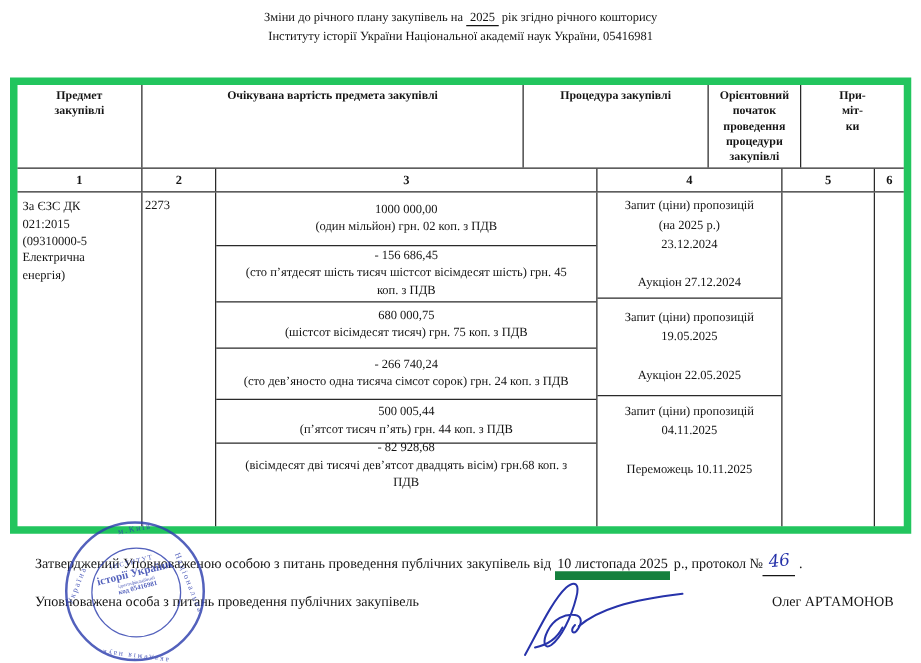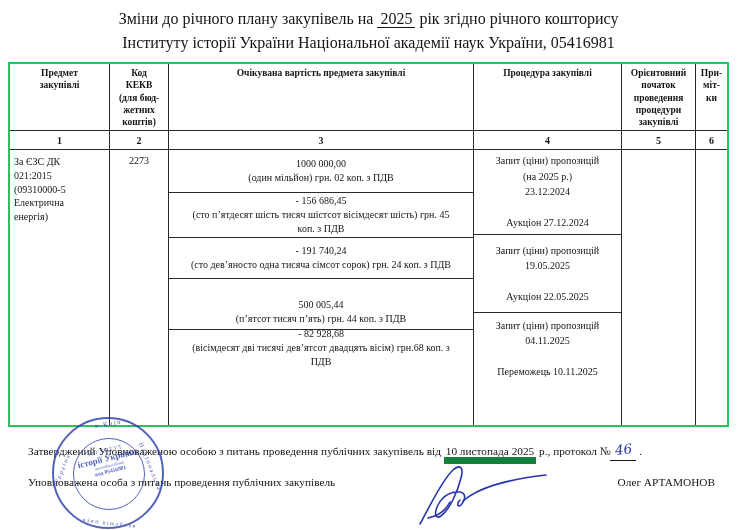--- a/index.html
+++ b/index.html
@@ -3,42 +3,42 @@
 <meta charset="utf-8">
 <style>
   html,body{margin:0;padding:0;background:#fff;}
   .page{
     position:relative;width:737px;height:530px;background:#fff;overflow:hidden;
     font-family:"Liberation Serif","DejaVu Serif",serif;color:#151515;
   }
   .pre{white-space:pre-line;}
   
   .doc-title{position:absolute;top:7px;left:0;right:0;text-align:center;
-    font-size:16px;line-height:1.5;}
+    font-size:10px;line-height:1.5;}
   .title-year{border-bottom:1px solid #151515;padding:0 3px;}
   
   .ptable{position:absolute;left:8px;top:62px;width:721px;height:365px;
-    border:2px solid #22c55e;box-sizing:border-box;display:flex;flex-direction:column;
+    border:6px solid #22c55e;box-sizing:border-box;display:flex;flex-direction:column;
     font-size:10px;}
   .trow{display:flex;box-sizing:border-box;}
   .hdr-row{height:67px;border-bottom:1px solid #2a2a2a;font-weight:bold;font-size:9.5px;}
   .num-row{height:19px;border-bottom:1px solid #2a2a2a;font-weight:bold;}
   .body-row{flex:1;}
   .cell{box-sizing:border-box;border-right:1px solid #2a2a2a;display:flex;
     align-items:flex-start;justify-content:center;text-align:center;padding:3px 2px;
     line-height:1.3;}
   .cell.last{border-right:none;}
   .w1{width:100px;} .w2{width:59px;} .w3{width:305px;font-family:Liberation Serif, serif;} .w4{width:148px;}
   .w5{width:74px;} .w6{flex:1;}
   .num-row .cell{align-items:center;padding:0 2px;}
   .body-col{box-sizing:border-box;border-right:1px solid #2a2a2a;display:flex;
     flex-direction:column;}
   .body-col.last{border-right:none;}
   .subject-cell{padding:5px 4px;text-align:left;line-height:1.38;}
-  .kekv-cell{padding:5px 2px;text-align:center;}
+  .kekv-cell{padding:5px 2px;text-align:left;}
   .subcell{box-sizing:border-box;border-bottom:1px solid #2a2a2a;display:flex;
     flex-direction:column;align-items:center;justify-content:center;text-align:center;
     padding:2px 4px;line-height:1.42;}
   .subcell.lastsub{border-bottom:none;}
   .proc .subcell{line-height:1.55;}
   
   .approval{position:absolute;left:28px;top:441px;width:702px;font-size:11.3px;line-height:1.4;}
   .u-date{border-bottom:7px solid #15803d;padding:0 2px;}
   .proto-slot{display:inline-block;min-width:26px;border-bottom:1px solid #151515;
     text-align:center;vertical-align:baseline;}
@@ -76,25 +76,20 @@
   <div class="doc-title">
     <div><span>Зміни до річного плану  закупівель на </span><span class="title-year">2025</span><span> рік згідно річного кошторису</span></div>
     <div>Інституту історії України Національної академії наук України, 05416981</div>
   </div>
 
   <div class="ptable">
 
     <div class="trow hdr-row">
       <div class="cell w1 pre">Предмет
 закупівлі</div>
-      <div class="cell w2 pre">Код
-КЕКВ
-(для бюд-
-жетних
-коштів)</div>
       <div class="cell w3 pre">Очікувана вартість предмета закупівлі</div>
       <div class="cell w4 pre">Процедура закупівлі</div>
       <div class="cell w5 pre">Орієнтовний
 початок
 проведення
 процедури
 закупівлі</div>
       <div class="cell w6 pre last">При-
 міт-
 ки</div>
@@ -119,23 +114,25 @@
       </div>
       <div class="body-col w2">
         <div class="kekv-cell">2273</div>
       </div>
       <div class="body-col w3">
         <div class="subcell pre" style="height:43px;">1000 000,00
 (один мільйон) грн. 02 коп. з ПДВ</div>
         <div class="subcell pre" style="height:45px;">- 156 686,45
 (сто п’ятдесят шість тисяч шістсот вісімдесят шість) грн. 45
 коп. з ПДВ</div>
-        <div class="subcell pre" style="height:41px;">- 191 740,24
+        <div class="subcell pre" style="height:37px;">680 000,75
+(шістсот вісімдесят тисяч) грн. 75 коп. з ПДВ</div>
+        <div class="subcell pre" style="height:41px;">- 266 740,24
 (сто дев’яносто одна тисяча сімсот сорок) грн. 24 коп. з ПДВ</div>
-        <div class="subcell pre" style="height:35px;margin-top:16px;">500 005,44
+        <div class="subcell pre" style="height:35px;">500 005,44
 (п’ятсот тисяч п’ять) грн. 44 коп. з ПДВ</div>
         <div class="subcell pre lastsub" style="height:36px;">- 82 928,68
 (вісімдесят дві тисячі дев’ятсот двадцять вісім) грн.68 коп. з
 ПДВ</div>
       </div>
       <div class="body-col w4 proc">
         <div class="subcell pre" style="height:85px;">Запит (ціни) пропозицій
 (на 2025 р.)
 23.12.2024
 

